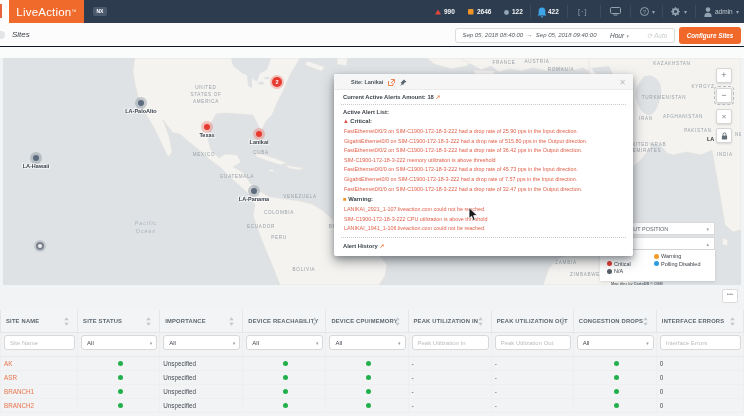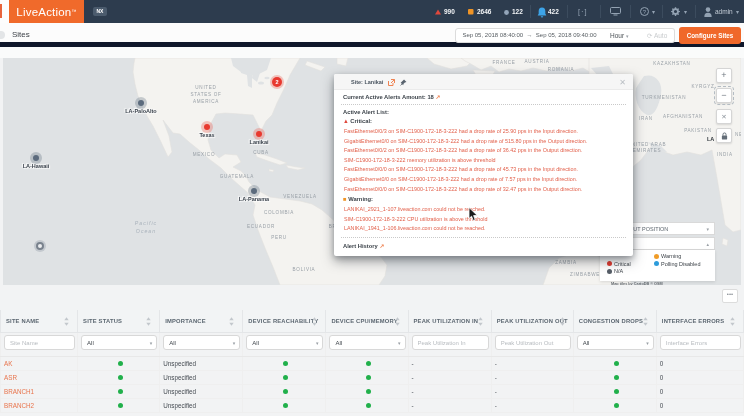--- a/index.html
+++ b/index.html
@@ -15,21 +15,21 @@
           font-size:11.5px; line-height:23px; text-align:center; letter-spacing:0.2px; }
   #nx { position:absolute; left:93px; top:6.5px; background:#4b5b6d; color:#fff; font-size:5px;
         font-weight:bold; padding:2px 3.5px; border-radius:2px; line-height:1; }
   .stat { position:absolute; top:0; height:23px; line-height:23px; color:#f2f4f6; font-size:6.5px; font-weight:bold; }
   .tic { position:absolute; }
   .sep { position:absolute; top:5px; width:1px; height:13px; background:#3c4c5e; }
   .icn { position:absolute; color:#93a2b2; }
 
   
   #toolbar { position:absolute; left:0; top:23px; width:744px; height:24px; background:#fcfcfc;
-             border-bottom:5px solid #0f172a; }
+             border-bottom:1px solid #0f172a;font-style:italic; }
   #toolbar .sites { position:absolute; left:12px; top:7px; font-size:8px; color:#3a3f45; }
   .ctl { position:absolute; top:5px; height:15px; background:#fff; border:1px solid #dcdcdc; }
   #datebox { left:455px; width:149px; border-radius:3px 0 0 3px; color:#5a6065; font-size:6px;
              line-height:13px; text-align:center; }
   #hourbox { left:603px; width:37px; border-left:none; color:#4a5055; font-size:6.5px; line-height:13px;
              padding-left:7px; }
   #autobox { left:639px; width:36px; border-left:none; border-radius:0 3px 3px 0; color:#c9ccce;
              font-size:6.5px; line-height:13px; padding-left:8px; }
   #cfgbtn { position:absolute; left:679px; top:4px; width:62px; height:17px; background:#f0682a;
             border-radius:3px; color:#fff; font-size:6.3px; font-weight:bold; line-height:17px; text-align:center; }

